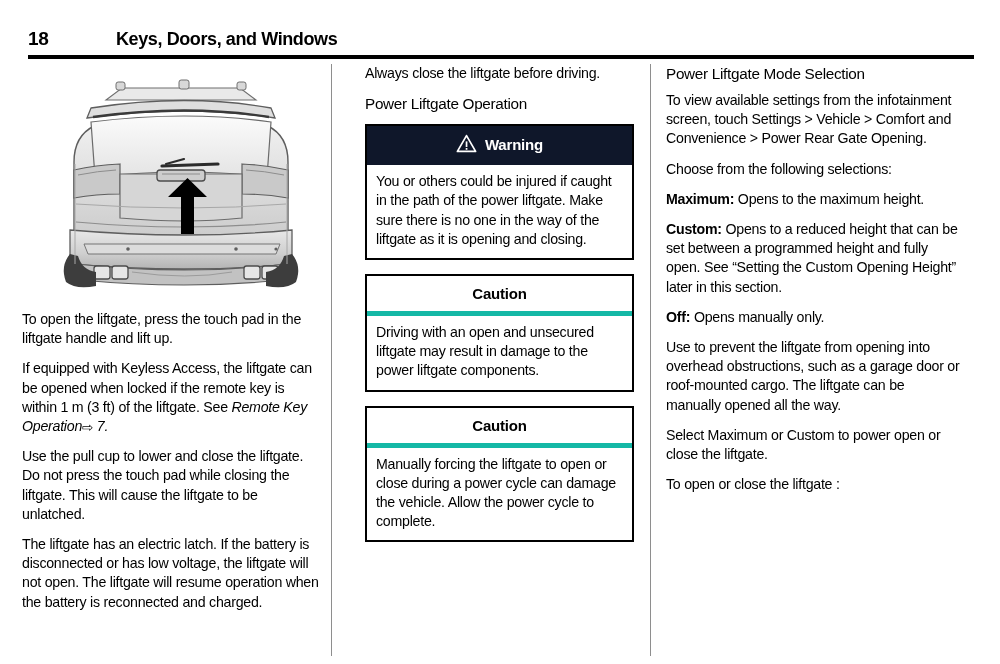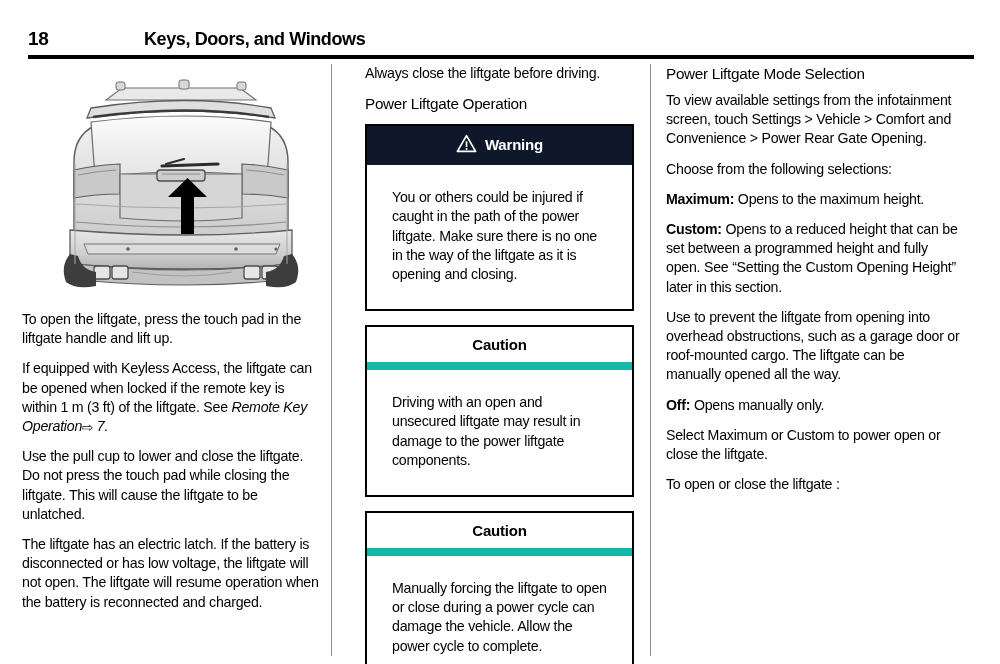--- a/index.html
+++ b/index.html
@@ -32,21 +32,20 @@
     font-weight: bold;
     letter-spacing: -0.3px;
   }
   .chapter-title {
     position: absolute;
     left: 110px;
     top: 29px;
     font-size: 18px;
     font-weight: bold;
     letter-spacing: -0.4px;
-    margin-left: 28px;
   }
   .header-rule {
     position: absolute;
     left: 22px;
     top: 55px;
     width: 946px;
     height: 4px;
     background: #000000;
   }
 
@@ -131,32 +130,32 @@
     box-sizing: border-box;
   }
   .alert-warning > .alert-head {
     background: #0f172a;
     color: #ffffff;
     padding: 8px 4px 9px 4px;
   }
   .alert-caution > .alert-head {
     background: #ffffff;
     color: #000000;
-    border-bottom: 8px solid #14b8a6;
+    border-bottom: 5px solid #14b8a6;
   }
   .warn-icon {
     display: inline-block;
     vertical-align: -3px;
     margin-right: 8px;
   }
   .alert-body {
     padding: 7px 9px 9px 9px;
   }
   .alert-body p {
-    margin: 16px;
+    margin: 0;
     font-size: 14.2px;
     line-height: 19.2px;
     letter-spacing: -0.25px;
   }
 </style>
 </head>
 <body>
 
 <div class="page-header">
   <div class="page-number">18</div>
@@ -305,23 +304,23 @@
     <h2 class="sub tight">Power Liftgate Mode Selection</h2>
 
     <p class="body">To view available settings from the infotainment screen, touch Settings &gt; Vehicle &gt; Comfort and Convenience &gt; Power Rear Gate Opening.</p>
 
     <p class="body">Choose from the following selections:</p>
 
     <p class="body"><span class="bd">Maximum:</span><span> Opens to the maximum height.</span></p>
 
     <p class="body"><span class="bd">Custom:</span><span> Opens to a reduced height that can be set between a programmed height and fully open. See “Setting the Custom Opening Height” later in this section.</span></p>
 
+    <p class="body"><span class="bd">Off:</span><span> Opens manually only.</span></p>
+
     <p class="body">Use to prevent the liftgate from opening into overhead obstructions, such as a garage door or roof-mounted cargo. The liftgate can be manually opened all the way.</p>
 
-    <p class="body"><span class="bd">Off:</span><span> Opens manually only.</span></p>
-
     <p class="body">Select Maximum or Custom to power open or close the liftgate.</p>
 
     <p class="body">To open or close the liftgate :</p>
 
   </div>
 
 </div>
 
 </body></html>

